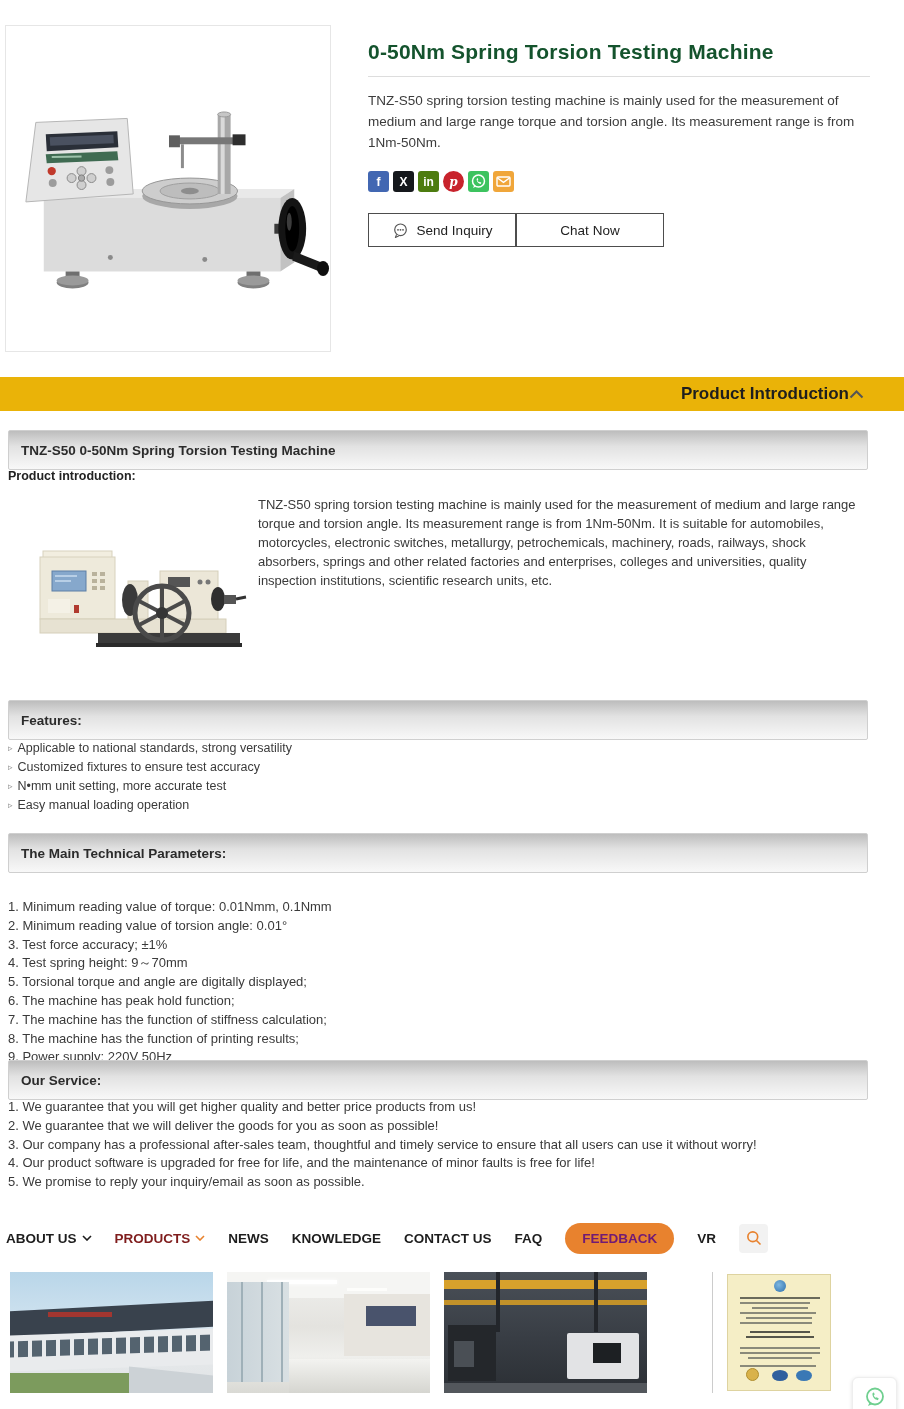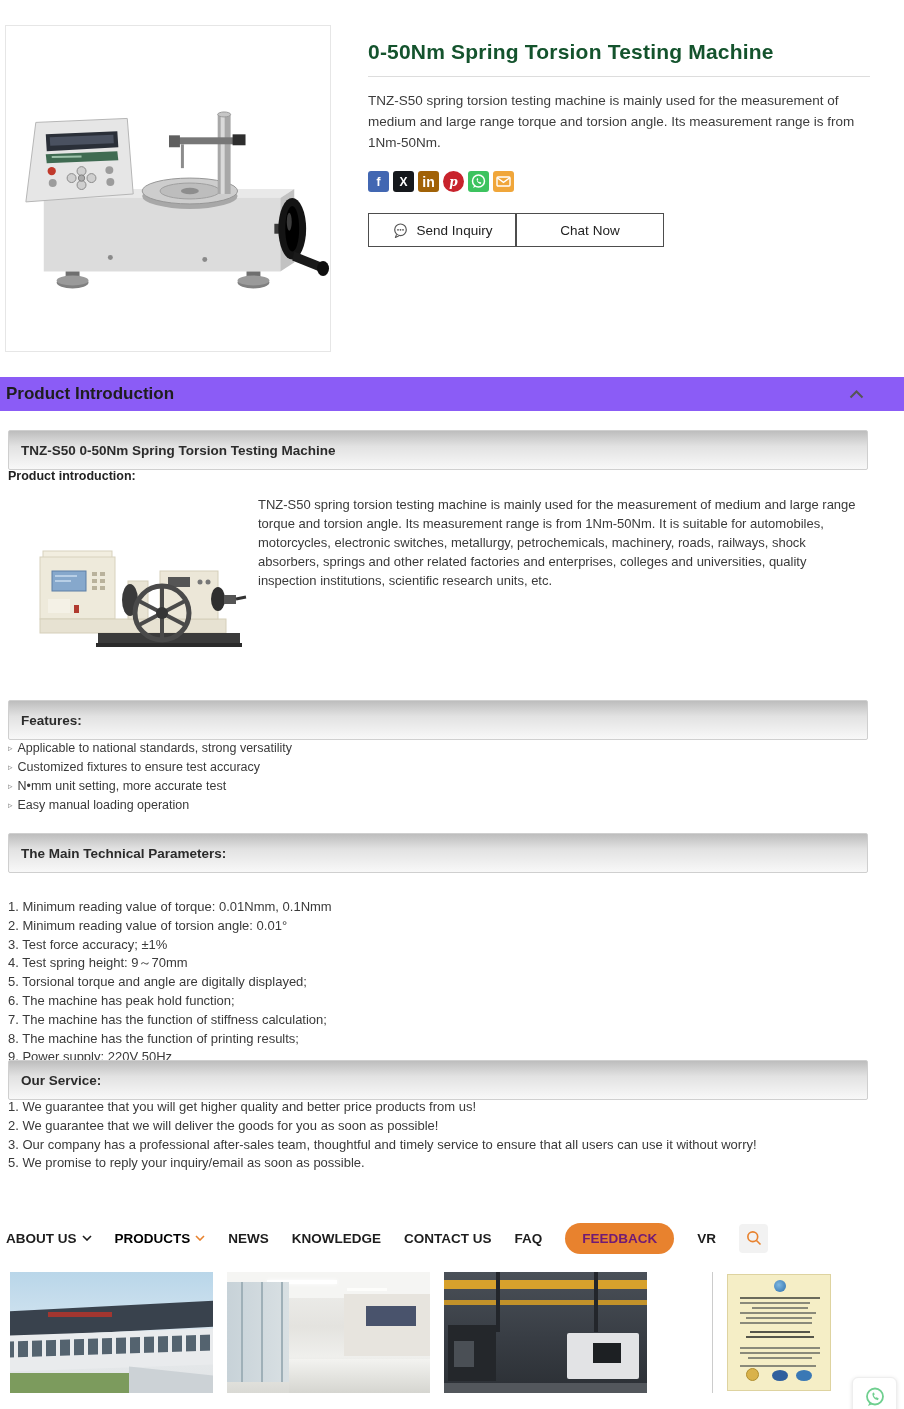--- a/index.html
+++ b/index.html
@@ -11,31 +11,31 @@
               border: 1px solid #e6e6e6; background: #fff; display:flex; align-items:center; justify-content:center; }
   .hero-info { position: absolute; left: 368px; top: 38px; width: 502px; }
   .hero-title { font-size: 21px; font-weight: 700; color: #14532d; line-height: 28px; letter-spacing: .2px; }
   .hero-divider { margin-top: 10px; height: 1px; background: #ddd; }
   .hero-summary { margin-top: 13px; font-size: 13.5px; color: #3c3c3c; line-height: 21px; }
   .share-row { margin-top: 18px; display: flex; gap: 4px; }
   .share-ic { width: 21px; height: 21px; border-radius: 3px; display:flex; align-items:center; justify-content:center;
               color:#fff; font-weight:700; font-size:12px; cursor:pointer; }
   .ic-facebook { background:#4267b2; }
   .ic-x { background:#15181c; }
-  .ic-linkedin { background:#a16207; font-size:14px; }
+  .ic-linkedin { background:#4d7c0f; font-size:12px; }
   .ic-pinterest { background:#c8232c; border-radius:50%; font-family:"DejaVu Serif", serif; font-style:italic; }
   .ic-whatsapp { background:#3dc35f; }
   .ic-email { background:#f0a63a; }
   .btn-row { margin-top: 21px; display: flex; }
   .btn { width: 148px; height: 34px; border: 1px solid #4d4d4d; background: #fff; color: #222;
          font-size: 13.5px; display: flex; align-items: center; justify-content: center; gap: 8px; cursor: pointer; }
 
   
-  .section-bar { position: absolute; left: 0; top: 377px; width: 904px; height: 34px; background: #8b5cf6;
-                 display: flex; align-items: center; justify-content: space-between; padding: 0 40px 0 6px; }
+  .section-bar { position: absolute; left: 0; top: 377px; width: 904px; height: 34px; background: #eab308;
+                 display: flex; align-items: center; justify-content: flex-end; padding: 0 40px 0 6px; }
   .section-bar-title { font-size: 17px; font-weight: 700; color: #1e1e1e; }
 
   
   .banner { position: absolute; left: 8px; width: 860px; height: 40px; border-radius: 2px;
             background: linear-gradient(to bottom, #bdbdbd 0%, #e2e2e2 40%, #f8f8f8 100%);
             border: 1px solid #cfcfcf; display: flex; align-items: center; padding-left: 12px;
             font-size: 13.5px; font-weight: 700; color: #2b2b2b; }
   .b-tnz { top: 430px; }
   .b-feat { top: 700px; }
   .b-param { top: 833px; }
@@ -52,21 +52,21 @@
   .num-list { position: absolute; left: 8px; width: 860px; }
   .l-param { top: 898px; }
   .l-serv { top: 1098px; }
   .num-item { font-size: 13px; color: #3a3a3a; line-height: 18.8px; }
 
   
   .nav { position: absolute; left: 0; top: 1216px; width: 904px; height: 44px; background: #fff;
          display: flex; align-items: center; gap: 23px; padding-left: 6px; }
   .nav-item { font-size: 13.5px; font-weight: 700; color: #1d1d1d; display: flex; align-items: center; gap: 5px;
               cursor: pointer; white-space: nowrap; }
-  .nav-item.active { color: #000000; }
+  .nav-item.active { color: #7f1d1d; }
   .nav-pill { background: #e8822e; color: #701a75; border-radius: 16px; padding: 8px 17px; font-size: 13.5px;
               font-weight: 700; cursor: pointer; }
   .nav-search { width: 29px; height: 29px; background: #f2f2f2; border-radius: 4px; display: flex;
                 align-items: center; justify-content: center; cursor: pointer; }
 
   
   .tile { position: absolute; top: 1272px; width: 203px; height: 121px; overflow: hidden; cursor: pointer; }
   .t1 { left: 10px; } .t2 { left: 227px; } .t3 { left: 444px; }
   .t4 { left: 712px; width: 133px; background: #fff; border-left: 1px solid #ccc; }
   .abs { position: absolute; }
@@ -294,20 +294,21 @@
     <div class="num-item">7. The machine has the function of stiffness calculation;</div>
     <div class="num-item">8. The machine has the function of printing results;</div>
     <div class="num-item">9. Power supply: 220V 50Hz</div>
   </div>
 
   <div class="banner b-serv">Our Service:</div>
   <div class="num-list l-serv">
     <div class="num-item">1. We guarantee that you will get higher quality and better price products from us!</div>
     <div class="num-item">2. We guarantee that we will deliver the goods for you as soon as possible!</div>
     <div class="num-item">3. Our company has a professional after-sales team, thoughtful and timely service to ensure that all users can use it without worry!</div>
+    <div class="num-item">4. Our product software is upgraded for free for life, and the maintenance of minor faults is free for life!</div>
     <div class="num-item">5. We promise to reply your inquiry/email as soon as possible.</div>
   </div>
 
   <nav class="nav">
     <span class="nav-item">
       <span>ABOUT US</span>
       <svg width="10" height="6" viewBox="0 0 10 6">
           <path d="M1 1 L5 5 L9 1" stroke="#1d1d1d" stroke-width="1.6" fill="none"></path>
         </svg>
     </span>

